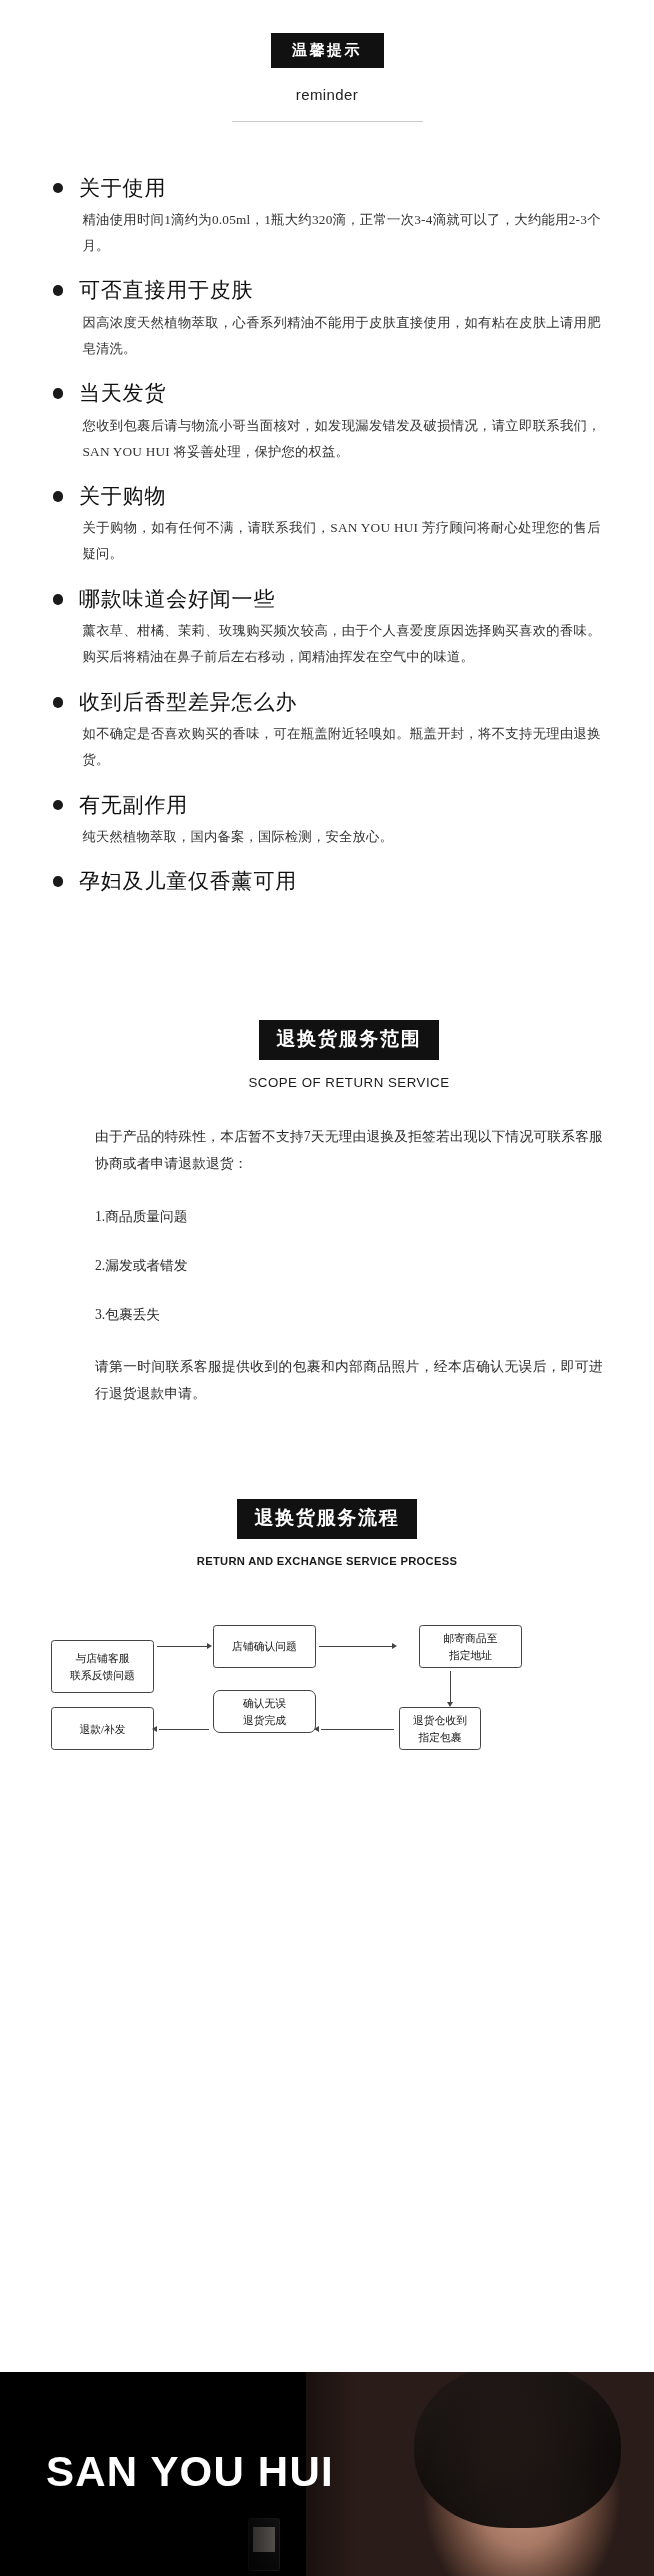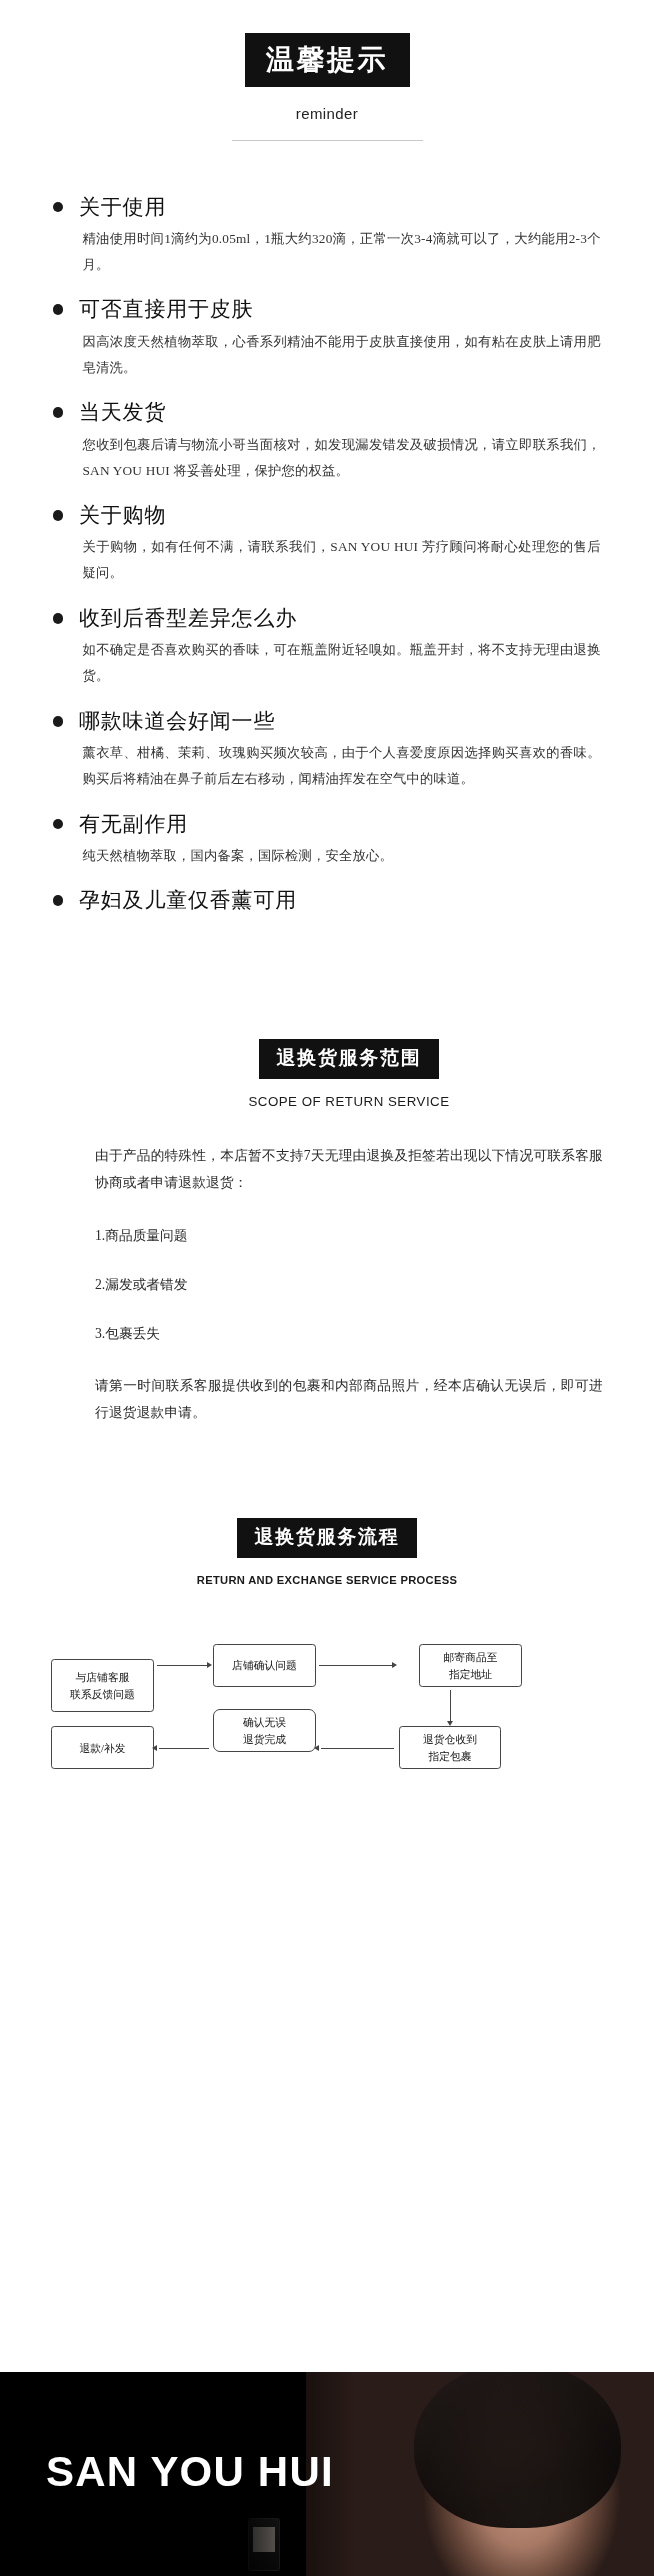--- a/index.html
+++ b/index.html
@@ -23,21 +23,21 @@
 
   
   .sec1 {
     padding-top: 33px;
   }
   .banner-title {
     display: block;
     margin: 0 auto;
     background: #111111;
     color: #ffffff;
-    font-size: 28px;
+    font-size: 15px;
     letter-spacing: 2.5px;
     font-weight: 700;
     text-align: center;
     padding: 7.5px 21.5px 8.3px 21.5px;
     width: max-content;
     font-family: "Liberation Sans", sans-serif;
   }
   .banner-sub {
     text-align: center;
     font-size: 15px;
@@ -161,21 +161,21 @@
     align-items: center;
     justify-content: center;
     font-family: "Liberation Serif", serif;
     background: #ffffff;
     box-sizing: border-box;
     padding: 3.3px 1.7px;
   }
   .n1 { left: 0px;   top: 22px;   width: 103px; height: 53px; }
   .n2 { left: 162px; top: 6.6px;   width: 103px; height: 43px; }
   .n3 { left: 368px; top: 6.6px;   width: 103px; height: 43px; }
-  .n4 { left: 348px; top: 89px; width: 102px; height: 43px; }
+  .n4 { left: 348px; top: 89px; width: 82px; height: 43px; }
   .n5 { left: 162px; top: 72px; width: 103px; height: 43px; border-radius: 7px; }
   .n6 { left: 0px;   top: 89px; width: 103px; height: 43px; }
 
   .arrow {
     position: absolute;
     background: #444444;
     height: 0.8px;
   }
   .arrow.h { height: 0.8px; }
   .arrow.v { width: 0.8px; }
@@ -305,31 +305,31 @@
           <span class="bullet"></span>
           <span>关于购物</span>
         </div>
         <div class="qa-a">关于购物，如有任何不满，请联系我们，SAN YOU HUI 芳疗顾问将耐心处理您的售后疑问。</div>
       </div>
 
 
       <div class="qa-item">
         <div class="qa-q">
           <span class="bullet"></span>
+          <span>哪款味道会好闻一些</span>
+        </div>
+        <div class="qa-a">薰衣草、柑橘、茉莉、玫瑰购买频次较高，由于个人喜爱度原因选择购买喜欢的香味。购买后将精油在鼻子前后左右移动，闻精油挥发在空气中的味道。</div>
+      </div>
+
+      <div class="qa-item">
+        <div class="qa-q">
+          <span class="bullet"></span>
           <span>收到后香型差异怎么办</span>
         </div>
         <div class="qa-a">如不确定是否喜欢购买的香味，可在瓶盖附近轻嗅如。瓶盖开封，将不支持无理由退换货。</div>
-      </div>
-
-      <div class="qa-item">
-        <div class="qa-q">
-          <span class="bullet"></span>
-          <span>哪款味道会好闻一些</span>
-        </div>
-        <div class="qa-a">薰衣草、柑橘、茉莉、玫瑰购买频次较高，由于个人喜爱度原因选择购买喜欢的香味。购买后将精油在鼻子前后左右移动，闻精油挥发在空气中的味道。</div>
       </div>
 
       <div class="qa-item">
         <div class="qa-q">
           <span class="bullet"></span>
           <span>有无副作用</span>
         </div>
         <div class="qa-a">纯天然植物萃取，国内备案，国际检测，安全放心。</div>
       </div>
 

